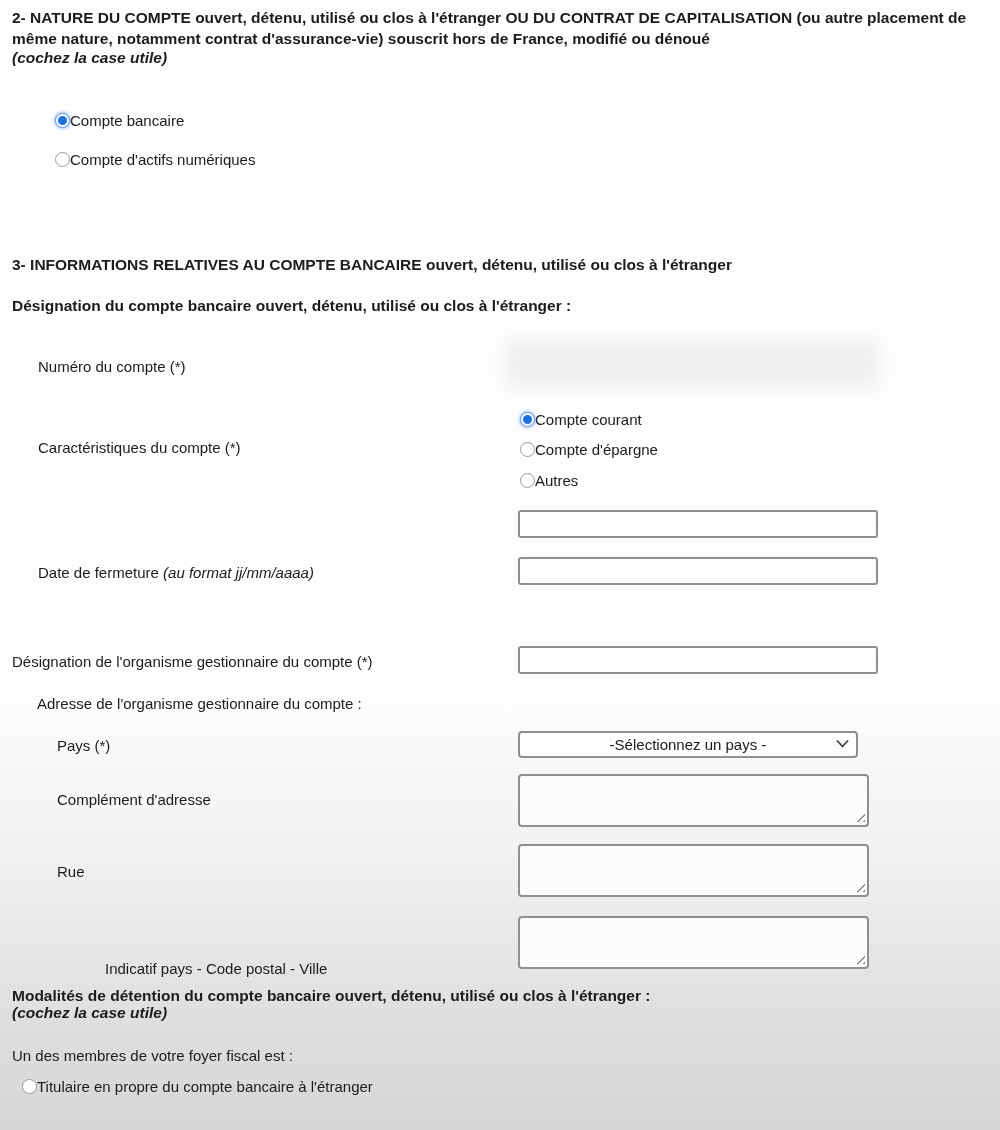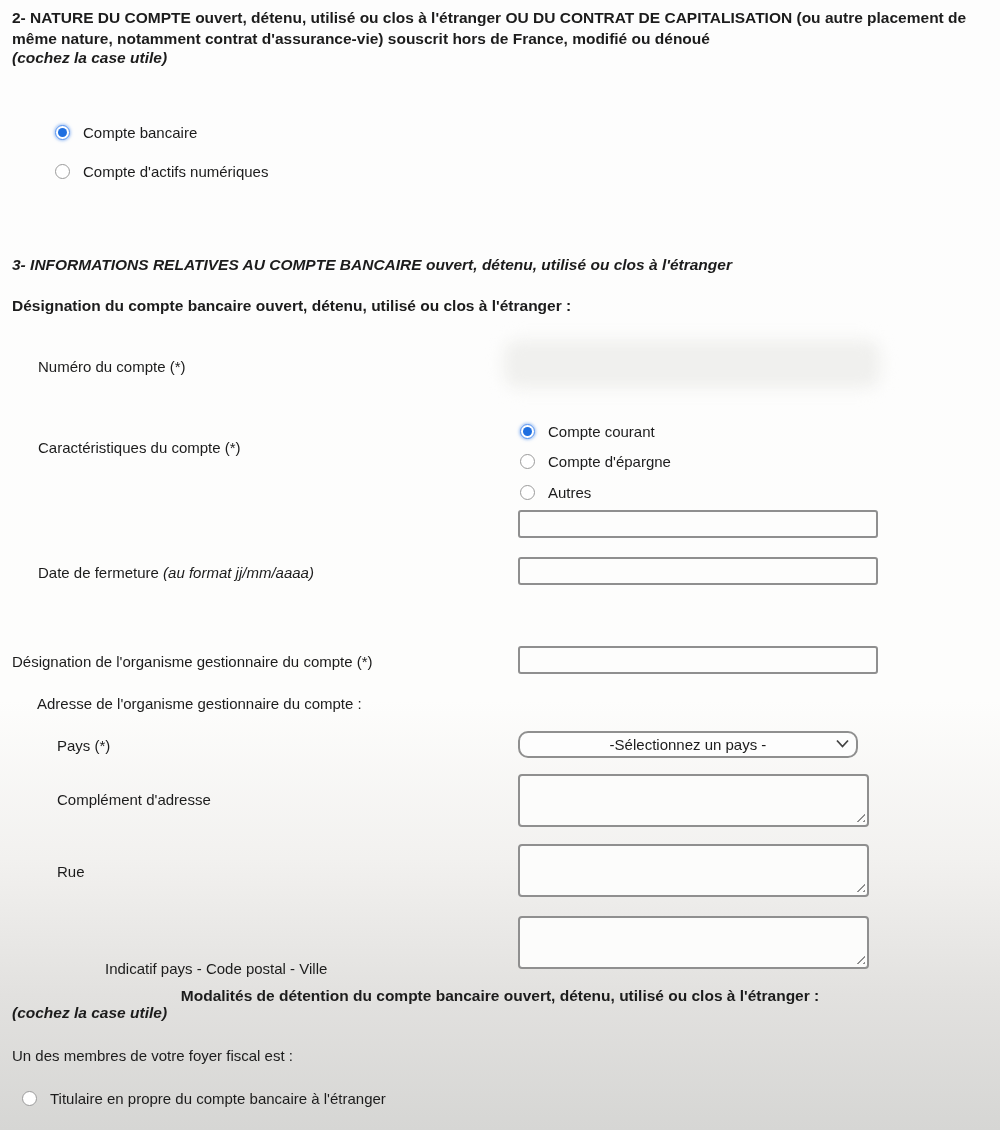--- a/index.html
+++ b/index.html
@@ -15,21 +15,21 @@
   .heading{
     position:absolute;left:12px;width:976px;
     font-size:15.5px;font-weight:bold;line-height:21px;
   }
   .instruction{font-style:italic;font-weight:bold;font-size:15.5px;position:absolute;left:12px;}
   .plain{position:absolute;font-size:15px;line-height:19px;}
   .lbl{position:absolute;font-size:15px;white-space:nowrap;}
   .lbl .fmt{font-style:italic;}
 
   
-  .radio-row{position:absolute;display:flex;align-items:center;gap:13px;cursor:default;margin-top:12px;}
+  .radio-row{position:absolute;display:flex;align-items:center;cursor:default;}
   .radio{
     flex:0 0 auto;width:15px;height:15px;border-radius:50%;
     border:1.5px solid #9b9b9b;background:#fff;position:relative;box-sizing:border-box;
   }
   .radio.selected{
     border:1.5px solid #5a95ef;
     box-shadow:0 0 3px 1px rgba(90,149,239,0.55);
   }
   .radio.selected::after{
     content:'';position:absolute;top:2px;left:2px;right:2px;bottom:2px;
@@ -84,21 +84,21 @@
 
   <div class="radio-row" style="left:55px;top:112px;">
     <span class="radio selected"></span>
     <span class="radio-label">Compte bancaire</span>
   </div>
   <div class="radio-row" style="left:55px;top:151px;">
     <span class="radio"></span>
     <span class="radio-label">Compte d'actifs numériques</span>
   </div>
 
-  <div class="heading" style="top:254px;font-style:italic;">3- INFORMATIONS RELATIVES AU COMPTE BANCAIRE ouvert, détenu, utilisé ou clos à l'étranger</div>
+  <div class="heading" style="top:254px;">3- INFORMATIONS RELATIVES AU COMPTE BANCAIRE ouvert, détenu, utilisé ou clos à l'étranger</div>
   <div class="heading" style="top:295px;">Désignation du compte bancaire ouvert, détenu, utilisé ou clos à l'étranger :</div>
 
   <div class="lbl" style="left:38px;top:358px;">Numéro du compte (*)</div>
   <div class="redacted"></div>
 
   <div class="lbl" style="left:38px;top:439px;">Caractéristiques du compte (*)</div>
   <div class="radio-row" style="left:520px;top:411px;">
     <span class="radio selected"></span>
     <span class="radio-label">Compte courant</span>
   </div>
@@ -115,21 +115,21 @@
 
   <div class="lbl" style="left:38px;top:564px;"><span>Date de fermeture </span><span class="fmt">(au format jj/mm/aaaa)</span><span></span></div>
   <input class="tinput" style="top: 557px;" value="">
 
   <div class="lbl" style="left:12px;top:653px;">Désignation de l'organisme gestionnaire du compte (*)</div>
   <input class="tinput" style="top: 646px;" value="">
 
   <div class="lbl" style="left:37px;top:695px;">Adresse de l'organisme gestionnaire du compte :</div>
 
   <div class="lbl" style="left:57px;top:737px;">Pays (*)</div>
-  <div class="select" style="top:731px;border-radius:10px;">
+  <div class="select" style="top:731px;">
     <span>-Sélectionnez un pays -</span>
     <svg class="chev" viewBox="0 0 13 9">
         <polyline points="1,1.5 6.5,7.5 12,1.5" fill="none" stroke="#444" stroke-width="1.8"></polyline>
       </svg>
   </div>
 
   <div class="lbl" style="left:57px;top:791px;">Complément d'adresse</div>
   <div class="ta-wrap" style="top:774px;">
     <textarea class="ta" style=""></textarea>
     <span class="grip"></span>
@@ -140,21 +140,21 @@
     <textarea class="ta" style=""></textarea>
     <span class="grip"></span>
   </div>
 
   <div class="lbl" style="left:57px;top:960px;margin-left:48px;">Indicatif pays - Code postal - Ville</div>
   <div class="ta-wrap" style="top:916px;">
     <textarea class="ta" style=""></textarea>
     <span class="grip"></span>
   </div>
 
-  <div class="heading" style="top:985px;text-align:center;">Modalités de détention du compte bancaire ouvert, détenu, utilisé ou clos à l'étranger :</div>
+  <div class="heading" style="top:985px;">Modalités de détention du compte bancaire ouvert, détenu, utilisé ou clos à l'étranger :</div>
   <div class="instruction" style="top:1004px;">(cochez la case utile)</div>
 
   <div class="plain" style="left:12px;top:1046px;">Un des membres de votre foyer fiscal est :</div>
 
   <div class="radio-row" style="left:22px;top:1078px;">
     <span class="radio"></span>
     <span class="radio-label">Titulaire en propre du compte bancaire à l'étranger</span>
   </div>
 
 </div>

